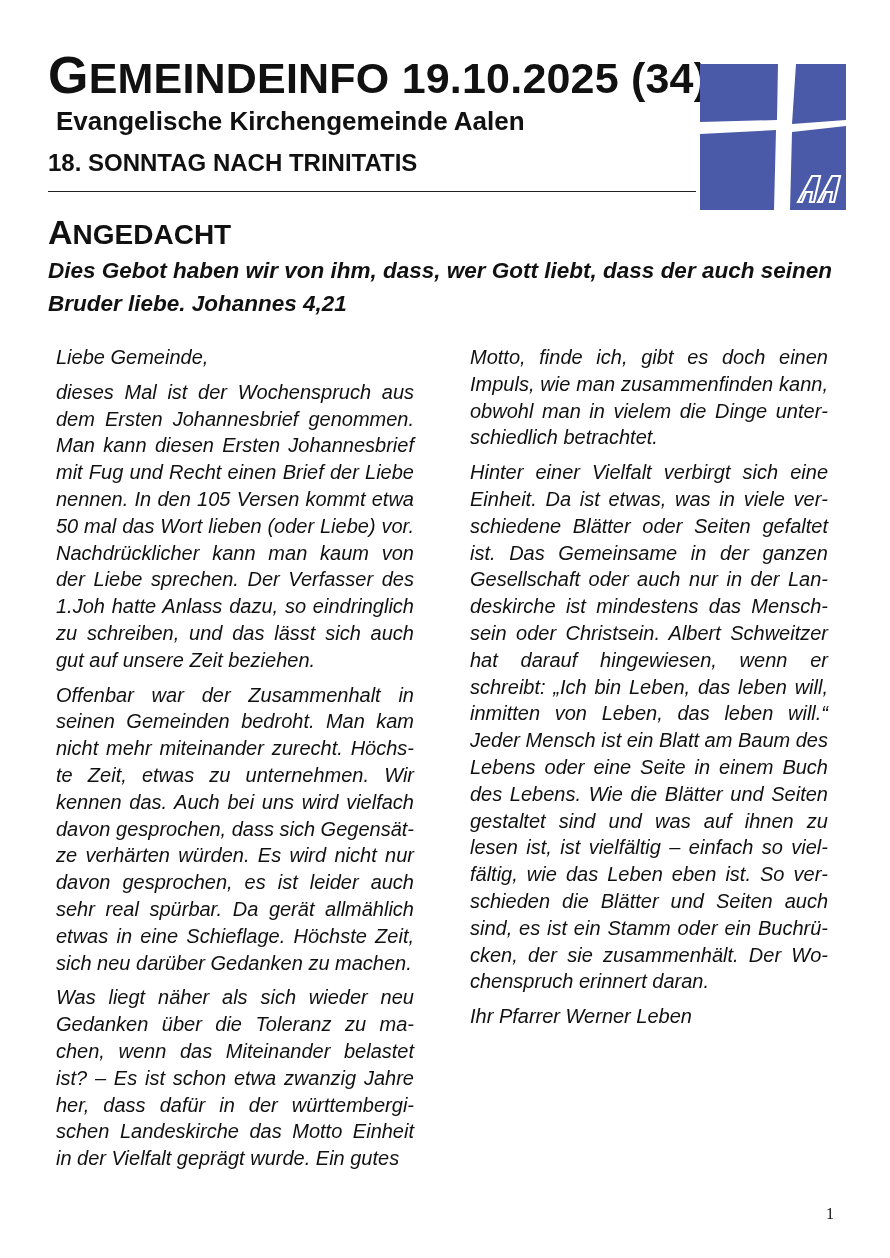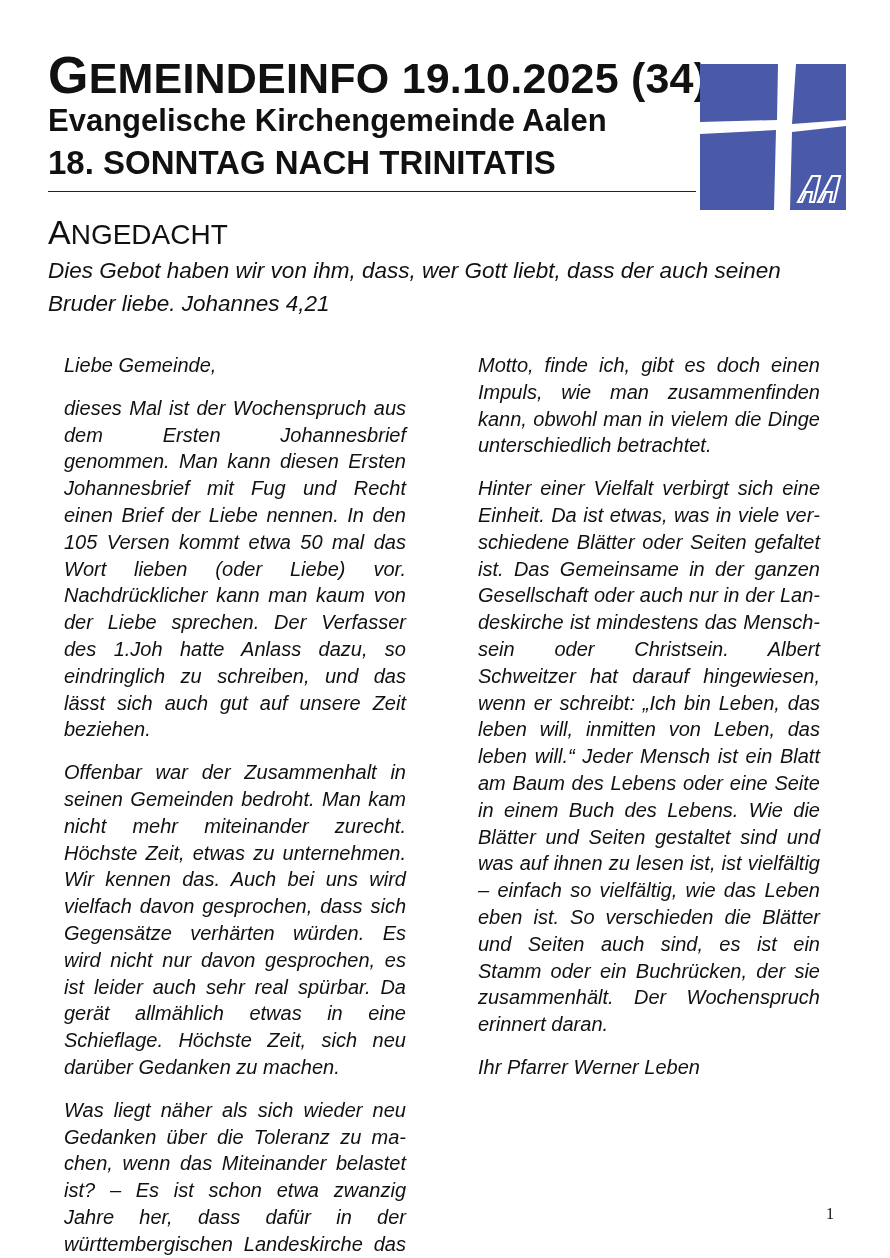--- a/index.html
+++ b/index.html
@@ -1,29 +1,29 @@
 <!DOCTYPE html>
 <html><head>
 <meta charset="utf-8">
 <style>
   html, body { margin: 0; padding: 0; background: #ffffff; }
   body { width: 890px; height: 1258px; position: relative; overflow: hidden; color: #111; font-family: "Liberation Sans", "DejaVu Sans", sans-serif; }
   .title { position: absolute; left: 48px; top: 50px; font-size: 43px; font-weight: bold; line-height: 50px; letter-spacing: 0.2px; white-space: nowrap; }
   .title .big { font-size: 52px; }
-  .subtitle { position: absolute; left: 48px; top: 104px; font-size: 31px; font-weight: bold; line-height: 34px; white-space: nowrap; }
-  .sunday { position: absolute; left: 48px; top: 146px; font-size: 33px; font-weight: bold; line-height: 34px; white-space: nowrap; }
+  .subtitle { position: absolute; left: 56px; top: 104px; font-size: 26px; font-weight: bold; line-height: 34px; white-space: nowrap; }
+  .sunday { position: absolute; left: 48px; top: 146px; font-size: 24px; font-weight: bold; line-height: 34px; white-space: nowrap; }
   .rule { position: absolute; left: 48px; top: 191px; width: 648px; height: 0; border-top: 1.5px solid #222; }
   .logo { position: absolute; left: 700px; top: 64px; width: 146px; height: 146px; }
-  .section-title { position: absolute; left: 48px; top: 214px; font-size: 28px; font-weight: normal; line-height: 36px; white-space: nowrap; }
+  .section-title { position: absolute; left: 48px; top: 214px; font-size: 28px; font-weight: bold; line-height: 36px; white-space: nowrap; }
   .section-title .big { font-size: 34px; }
-  .verse { position: absolute; left: 48px; top: 254px; width: 800px; font-size: 22.5px; font-weight: normal; font-style: italic; line-height: 33px; }
+  .verse { position: absolute; left: 48px; top: 254px; width: 800px; font-size: 22.5px; font-weight: bold; font-style: italic; line-height: 33px; }
   .col { position: absolute; top: 336px; width: 374px; font-size: 20px; font-style: italic; line-height: 26.8px; text-align: justify; hyphens: manual; }
   .col.left { left: 48px; }
   .col.right { left: 462px; }
-  .col p { margin: 16px; }
+  .col p { margin: 8px; }
   .pagenum { position: absolute; left: 826px; top: 1205px; font-size: 16px; font-family: "Liberation Serif", serif; }
 </style>
 </head>
 <body>
 
 <div class="title"><span class="big">G</span><span>EMEINDEINFO 19.10.2025 (34)</span></div>
 <div class="subtitle">Evangelische Kirchengemeinde Aalen</div>
 <div class="sunday">18. SONNTAG NACH TRINITATIS</div>
 <div class="rule"></div>
 

